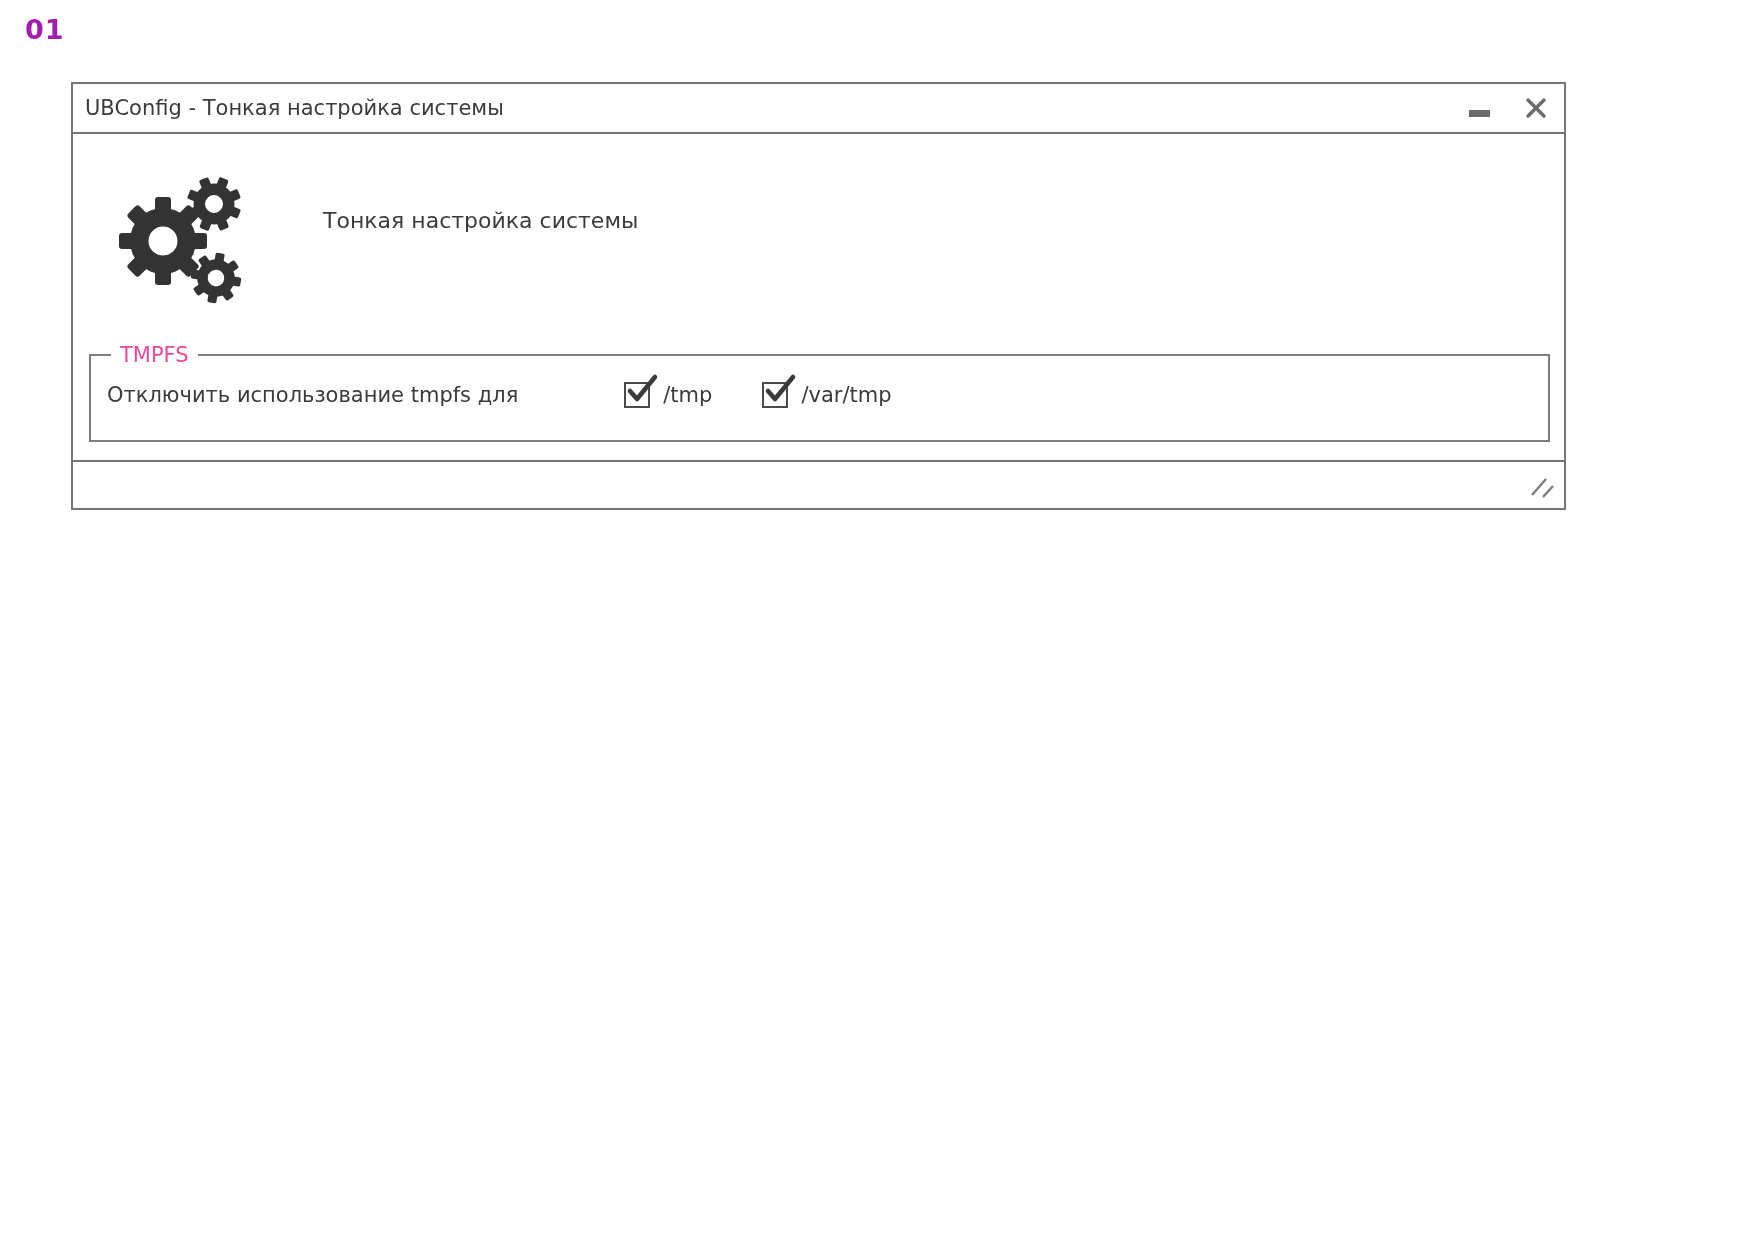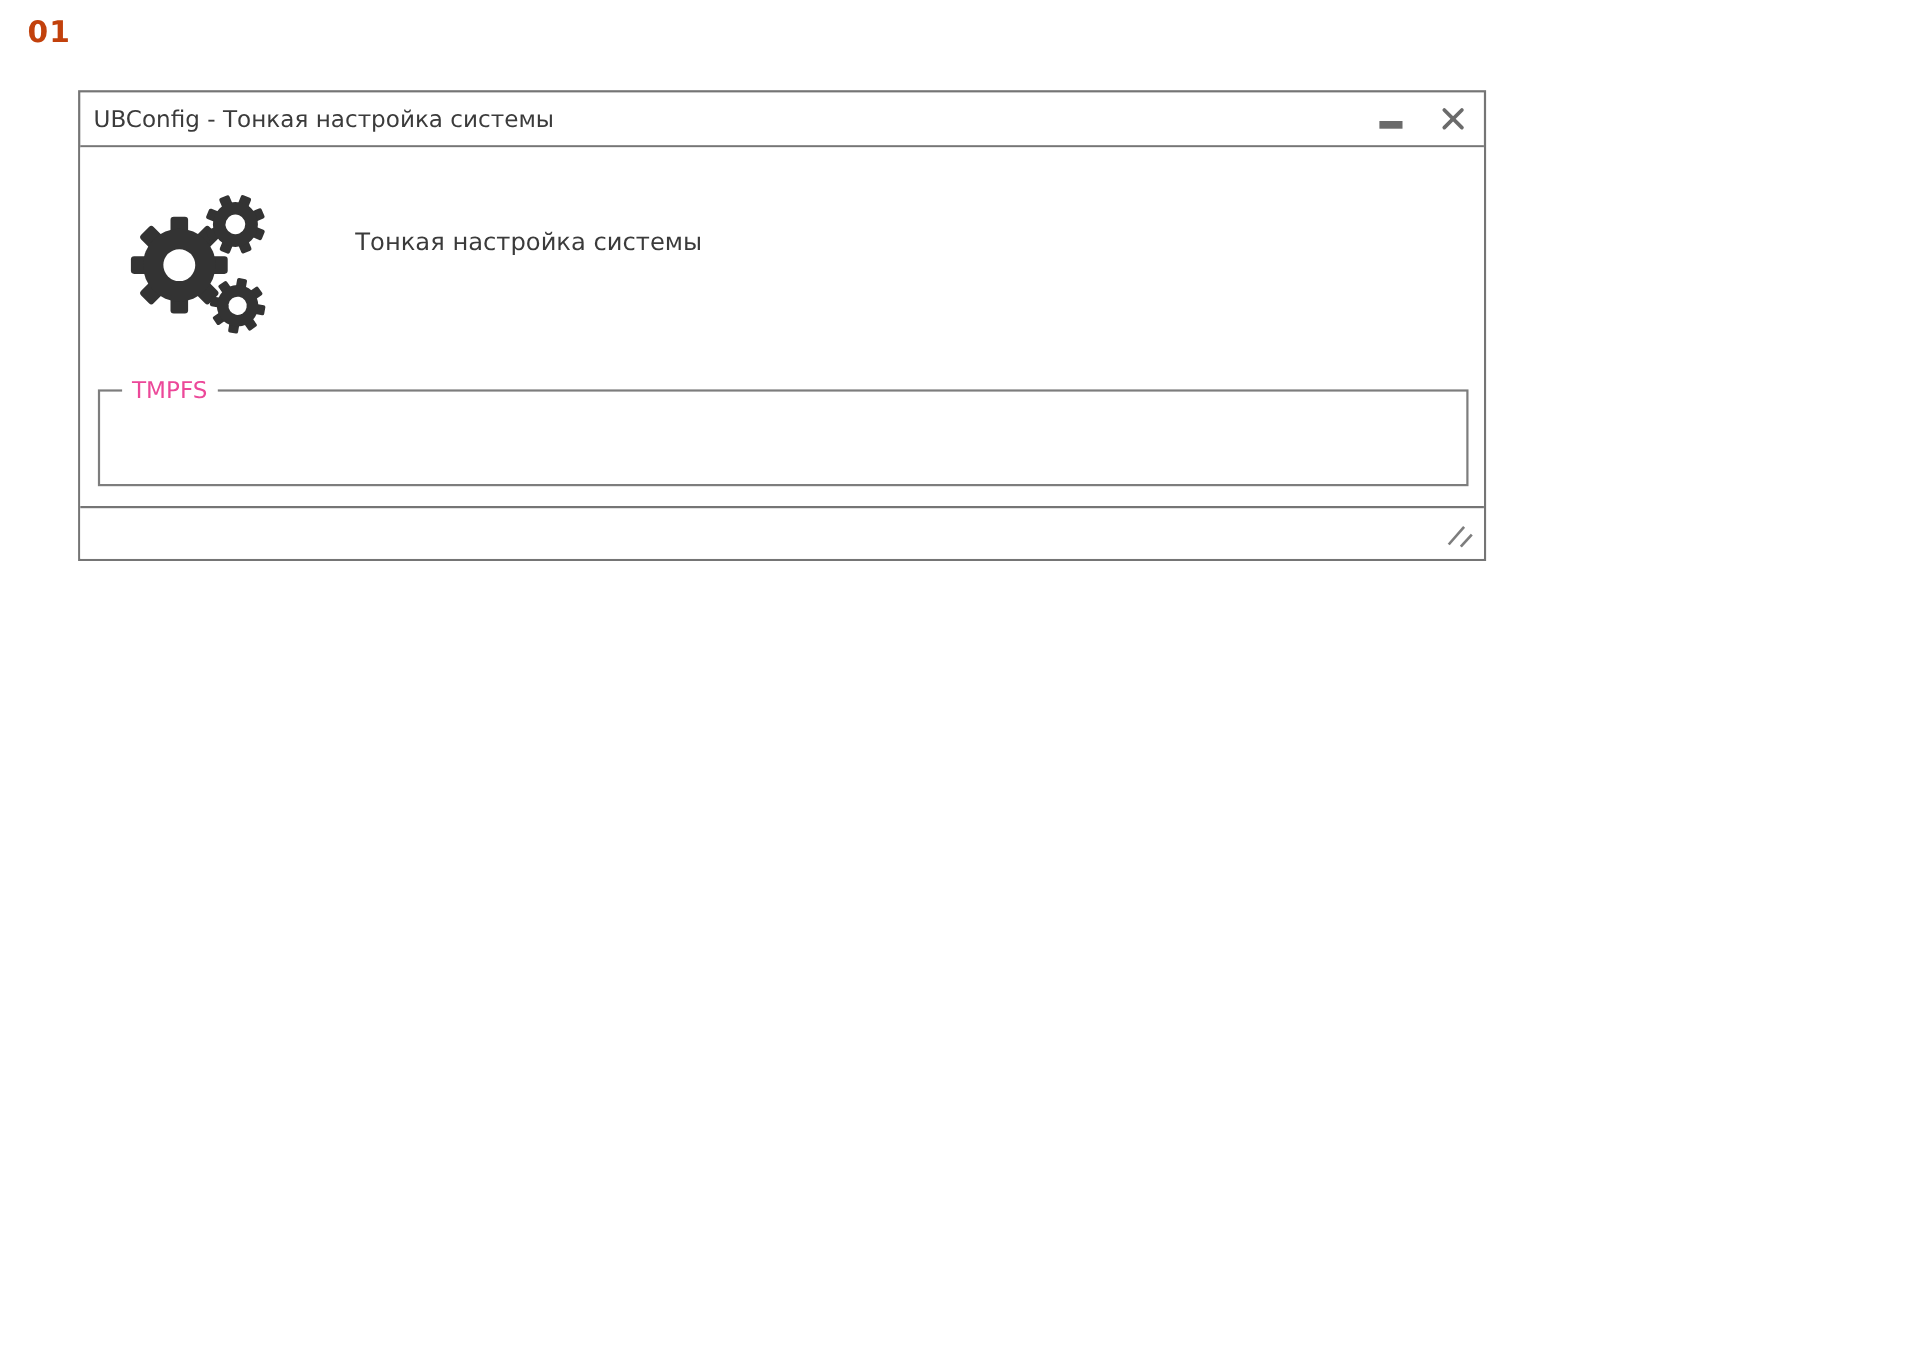--- a/index.html
+++ b/index.html
@@ -12,28 +12,28 @@
     font-family: "DejaVu Sans", sans-serif;
     color: #3b3b3b;
     overflow: hidden;
   }
   .slide-number {
     position: absolute;
     left: 25px;
     top: 14px;
     font-size: 27px;
     font-weight: bold;
-    color: #c2410c;
+    color: #a21caf;
     letter-spacing: 1px;
   }
   .window {
     position: absolute;
     left: 71px;
     top: 82px;
-    width: 1280px;
+    width: 1495px;
     height: 428px;
     border: 2px solid #757575;
     background: #fff;
     display: flex;
     flex-direction: column;
   }
   .titlebar {
     flex: 0 0 auto;
     height: 50px;
     border-bottom: 2px solid #757575;
@@ -160,20 +160,41 @@
           <use href="#gear" transform="translate(46,77)"></use>
           <use href="#gear" transform="translate(97,40) scale(0.62) rotate(22)"></use>
           <use href="#gear" transform="translate(99,114) scale(0.57) rotate(10)"></use>
         </svg>
       </div>
 
       <div class="heading">Тонкая настройка системы</div>
 
       <div class="groupbox">
         <span class="legend">TMPFS</span>
+        <div class="group-row">
+          <span class="row-label">Отключить использование tmpfs для</span>
+
+          <span class="cb-item first">
+            <span class="cb-box">
+              <svg viewBox="0 0 34 34">
+                <polyline points="6,18 13,26 31,4" fill="none" stroke="#3b3b3b" stroke-width="4.6" stroke-linecap="round" stroke-linejoin="round"></polyline>
+              </svg>
+            </span>
+            <span class="cb-label">/tmp</span>
+          </span>
+
+          <span class="cb-item second">
+            <span class="cb-box">
+              <svg viewBox="0 0 34 34">
+                <polyline points="6,18 13,26 31,4" fill="none" stroke="#3b3b3b" stroke-width="4.6" stroke-linecap="round" stroke-linejoin="round"></polyline>
+              </svg>
+            </span>
+            <span class="cb-label">/var/tmp</span>
+          </span>
+        </div>
       </div>
 
     </div>
 
     <div class="statusbar">
       <span class="grip">
         <svg width="26" height="22" viewBox="0 0 26 22">
           <line x1="3" y1="19" x2="17" y2="3" stroke="#7d7d7d" stroke-width="2.4"></line>
           <line x1="14" y1="21" x2="24" y2="10" stroke="#7d7d7d" stroke-width="2.4"></line>
         </svg>

